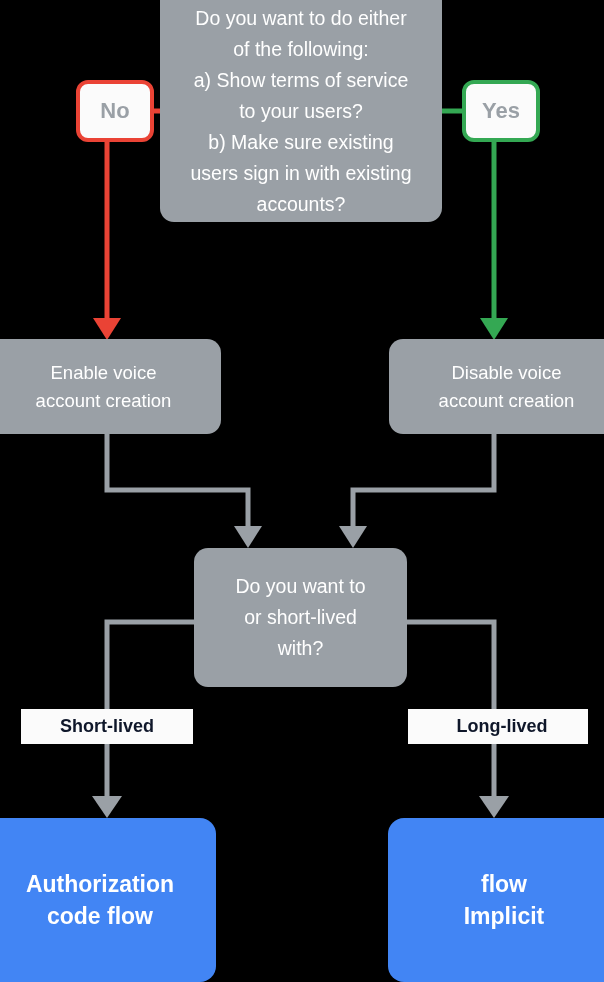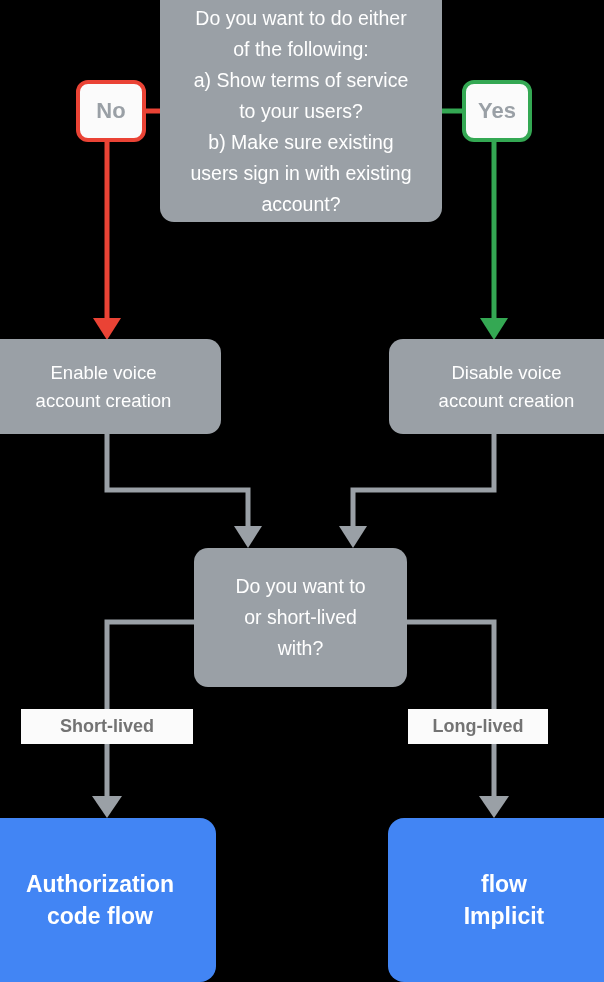--- a/index.html
+++ b/index.html
@@ -67,21 +67,21 @@
     font-size: 18.5px;
     line-height: 28px;
   }
   
   .pill {
     background: #fbfbfb;
     border-radius: 12px;
     font-weight: bold;
     font-size: 22px;
     color: #9aa0a6;
-    width: 70px;
+    width: 78px;
     height: 62px;
   }
   #node-no {
     left: 76px;
     top: 80px;
     border: 4px solid #ea4335;
   }
   #node-yes {
     left: 462px;
     top: 80px;
@@ -107,37 +107,38 @@
     left: 388px;
     top: 818px;
     width: 232px;
     height: 164px;
     border-radius: 16px 0 0 16px;
   }
   
   .edge-label {
     position: absolute;
     background: #fbfbfb;
-    color: #737373;
+    color: #0f172a;
     font-weight: bold;
     font-size: 18px;
     display: flex;
     align-items: center;
     justify-content: center;
     height: 35px;
   }
   #label-short-lived {
     left: 21px;
     top: 709px;
     width: 172px;
   }
   #label-long-lived {
     left: 408px;
     top: 709px;
-    width: 140px;
+    width: 172px;
+    padding-left: 8px;
   }
   
   #connectors {
     position: absolute;
     left: 0;
     top: 0;
     width: 604px;
     height: 982px;
     pointer-events: none;
   }
@@ -173,21 +174,21 @@
   </svg>
 
   <div class="node gray-box" id="node-question-tos">
     <div>
       <div>Do you want to do either</div>
       <div>of the following:</div>
       <div>a) Show terms of service</div>
       <div>to your users?</div>
       <div>b) Make sure existing</div>
       <div>users sign in with existing</div>
-      <div>account?</div>
+      <div>accounts?</div>
     </div>
   </div>
 
   <div class="node pill" id="node-no">
     <span>No</span>
   </div>
 
   <div class="node pill" id="node-yes">
     <span>Yes</span>
   </div>

